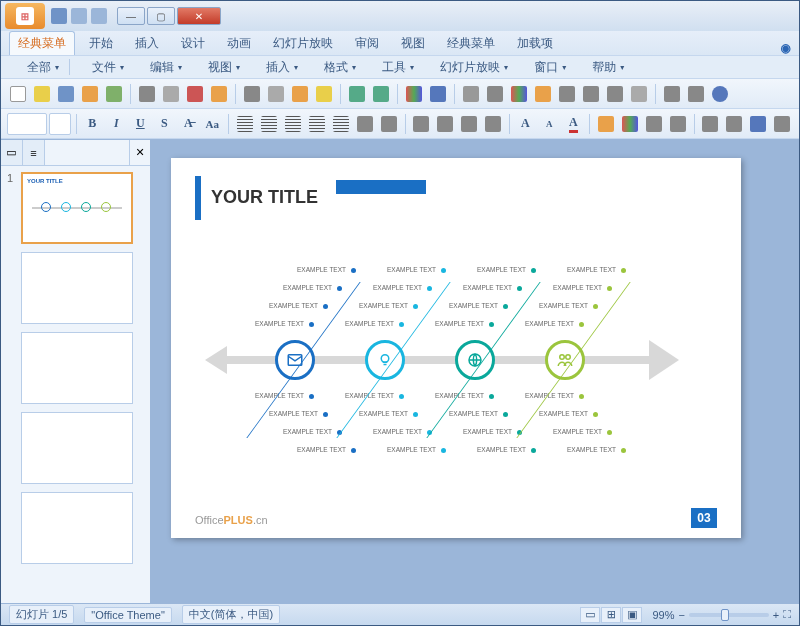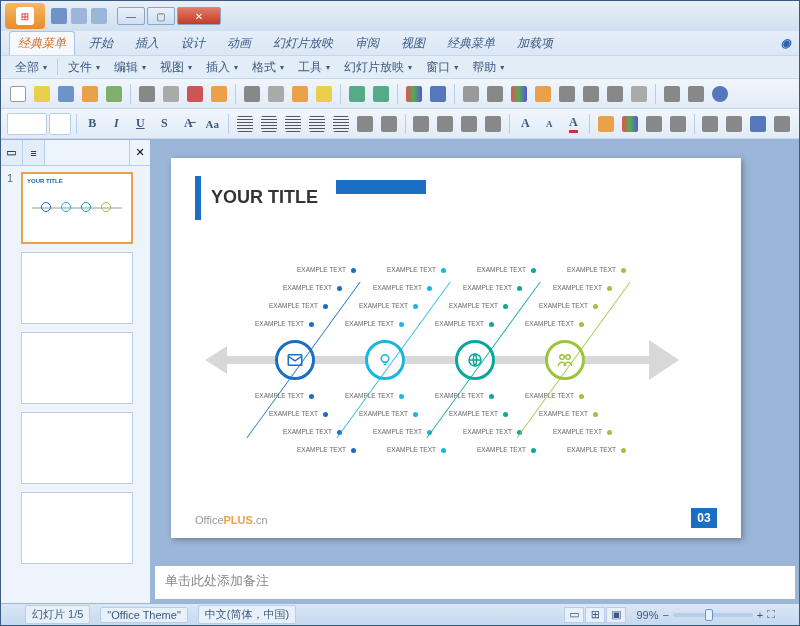--- a/index.html
+++ b/index.html
@@ -9,26 +9,26 @@
 .office-btn { width: 40px; height: 26px; background: linear-gradient(#f6b860, #e88b2d); border-radius: 4px; margin-right: 6px; display:flex; align-items:center; justify-content:center; }
 .office-btn span { width: 18px; height: 18px; background: #fff; border-radius: 3px; display:flex; align-items:center; justify-content:center; font-size:10px; font-weight:bold; color:#d66; }
 .qat { display: flex; gap: 4px; margin-right: 10px; }
 .qat-icon { width: 16px; height: 16px; background: #6f93c7; border-radius: 2px; }
 .titlebar .title { flex: 1; text-align: center; }
 .win-btns { display: flex; gap: 2px; }
 .win-btn { width: 28px; height: 18px; border: 1px solid #8aa5c8; border-radius: 2px; display:flex; align-items:center; justify-content:center; font-size:10px; }
 .win-min { background: linear-gradient(#e9f0fa,#cfe0f3); }
 .win-max { background: linear-gradient(#e9f0fa,#cfe0f3); }
 .win-close { background: linear-gradient(#e27a66,#c33b29); color:#fff; width: 44px; }
-.ribbon-tabs { height: 24px; background: linear-gradient(#e6eef9,#dae7f5); display: flex; align-items: center; padding: 0 8px; font-size: 12px; color: #3b5a82; gap: 6px; font-style: italic; }
+.ribbon-tabs { height: 24px; background: linear-gradient(#e6eef9,#dae7f5); display: flex; align-items: flex-end; padding: 0 8px; font-size: 12px; color: #3b5a82; gap: 6px; }
 .ribbon-tab { padding: 3px 8px; cursor: pointer; }
 .ribbon-tab.active { background: #f5f9fd; border: 1px solid #a9c3e4; border-bottom: none; border-radius: 3px 3px 0 0; color: #d66b1e; }
 .help-icon { margin-left: auto; color: #2a65b4; font-weight: bold; }
 .menu-row { height: 24px; background: #e3edf8; border-top:1px solid #c5d7ee; border-bottom:1px solid #c5d7ee; display:flex; align-items:center; padding: 0 8px; font-size: 12px; color:#3b5a82; gap: 2px; }
-.menu-item { padding: 2px 6px; display:flex; align-items:center; gap:2px; cursor:pointer; }
+.menu-item { padding: 2px 6px; display:flex; align-items:center; gap:2px; cursor:pointer;margin-left:12px; }
 .menu-item:after { content: "▾"; font-size: 8px; color:#3b5a82; margin-left:2px; }
 .menu-sep { width:1px; height:16px; background:#b8cde8; margin:0 2px; }
 .toolbar-row { height: 30px; background: linear-gradient(#f1f6fc,#e1ebf7); display:flex; align-items:center; padding: 0 6px; gap: 2px; border-bottom:1px solid #c5d7ee; }
 .tb-btn { min-width: 22px; height: 22px; border:1px solid transparent; border-radius:2px; display:flex; align-items:center; justify-content:center; cursor:pointer; padding:0 2px; }
 .tb-sep { width:1px; height:20px; background:#b8cde8; margin:0 3px; }
 .tb-icon { width:16px; height:16px; background:#6f93c7; border-radius:2px; }
 .tb-icon.orange { background:#e9a14a; }
 .tb-icon.green { background:#7fb06a; }
 .tb-icon.yellow { background:#e9cf4a; }
 .tb-txt { font-size:12px; font-weight:bold; color:#3b5a82; font-family: "Times New Roman", serif; }
@@ -60,21 +60,21 @@
 .spine-tail { position:absolute; left:10px; top:98px; width:0; height:0; border-right:22px solid #d8d8d8; border-top:14px solid transparent; border-bottom:14px solid transparent; }
 .node { position:absolute; width:40px; height:40px; border-radius:50%; border:3px solid; background:#fff; display:flex; align-items:center; justify-content:center; top:92px; }
 .node svg { width:18px; height:18px; }
 .bone-label { position:absolute; font-size:6.5px; color:#666; white-space:nowrap; }
 .bone-dot { position:absolute; width:5px; height:5px; border-radius:50%; }
 .footer-logo { position:absolute; bottom:12px; left:24px; font-size:11px; color:#999; }
 .footer-logo b { color:#1a6fc4; font-weight:600; }
 .footer-logo .or { color:#e9a14a; }
 .page-num { position:absolute; bottom:10px; right:24px; width:26px; height:20px; background:#1a6fc4; color:#fff; font-size:12px; font-weight:bold; display:flex; align-items:center; justify-content:center; }
 .notes { height:34px; background:#fff; border-top:1px solid #9bb6d9; padding:6px 10px; font-size:13px; color:#888; margin:0 4px 4px 4px; }
-.statusbar { height:22px; background: linear-gradient(#dbe7f5,#c6d9ef); border-top:1px solid #9bb6d9; display:flex; align-items:center; padding:0 24px; font-size:11px; color:#3b5a82; gap:10px; }
+.statusbar { height:22px; background: linear-gradient(#dbe7f5,#c6d9ef); border-top:1px solid #9bb6d9; display:flex; align-items:center; padding:0 8px; font-size:11px; color:#3b5a82; gap:10px; }
 .statusbar .sb-item { padding:1px 6px; border:1px solid #b8cde8; background:#e8f0fa; border-radius:2px; }
 .view-btns { display:flex; gap:1px; margin-left:auto; }
 .vbtn { width:20px; height:16px; background:#e8f0fa; border:1px solid #b8cde8; display:flex; align-items:center; justify-content:center; }
 .zoom { display:flex; align-items:center; gap:4px; }
 .zoom-slider { width:80px; height:4px; background:#b8cde8; position:relative; border-radius:2px; }
 .zoom-thumb { position:absolute; left:32px; top:-4px; width:8px; height:12px; background:#e8f0fa; border:1px solid #6f93c7; border-radius:2px; }
 </style>
 </head>
 <body>
 
@@ -467,21 +467,20 @@
               <div class="bone-label" style="left: 372px; top: 198px;">EXAMPLE TEXT</div>
               <div style="position: absolute; left: 378px; top: 112px; width: 1px; height: 78px; background: rgb(155, 197, 61); transform-origin: center top; transform: skewX(-36deg);"></div>
             </div>
 
           <div class="footer-logo">
             <span>Office</span><b class="or">PLUS</b><span>.cn</span>
           </div>
           <div class="page-num">03</div>
         </div>
       </div>
-      <div class="notes">单击此处添加备注</div>
     </div>
   </div>
 
   <div class="statusbar">
     <div class="sb-item">幻灯片 1/5</div>
     <div class="sb-item">"Office Theme"</div>
     <div class="sb-item">中文(简体，中国)</div>
     <div class="view-btns">
       <div class="vbtn">▭</div>
       <div class="vbtn">⊞</div>

